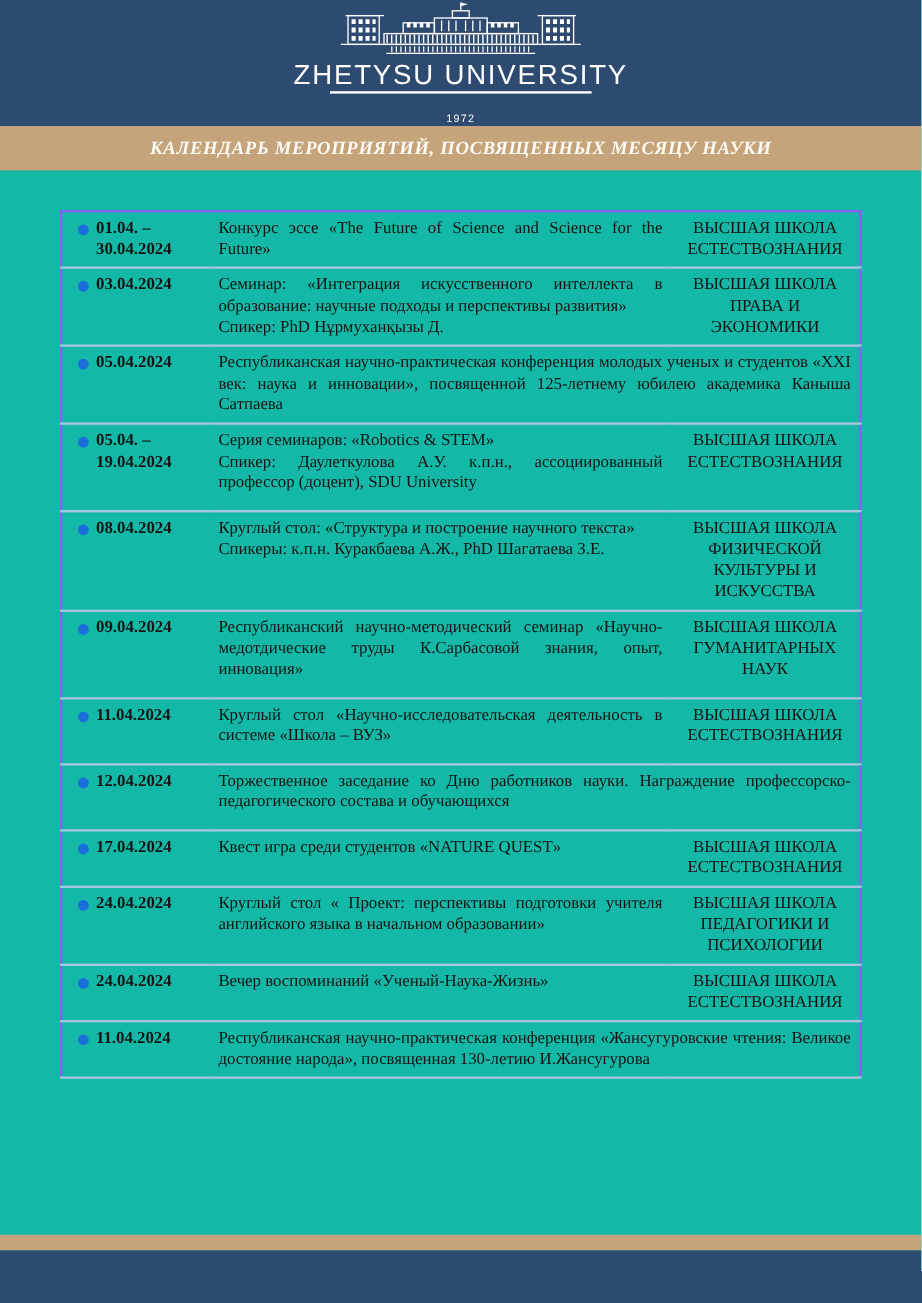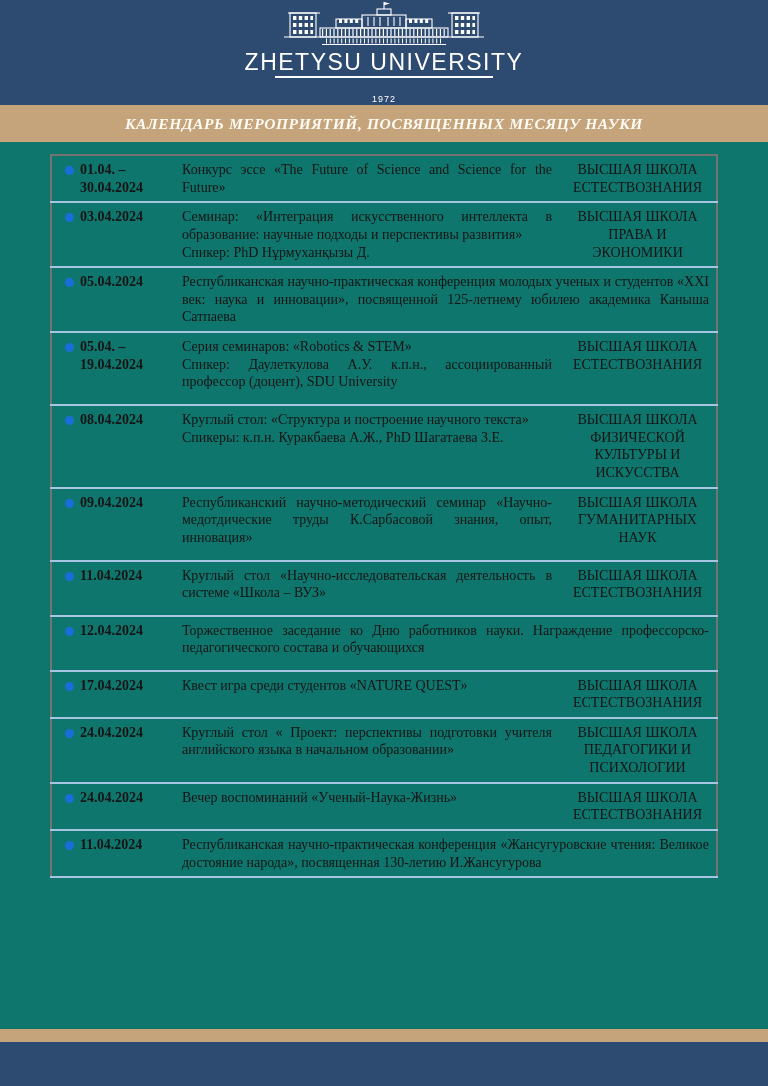--- a/index.html
+++ b/index.html
@@ -1,18 +1,18 @@
 <!DOCTYPE html>
 <html><head>
 <meta charset="utf-8">
 <style>
   * { margin:0; padding:0; box-sizing:border-box; }
   html,body { background:#ffffff; }
   .page {
-    width:768px; height:1086px; margin:0 auto; background:#0f766e;
+    width:768px; height:1086px; margin:0 auto; background:#14b8a6;
     display:flex; flex-direction:column; overflow:hidden;
     font-family:"Liberation Serif","DejaVu Serif",serif; color:#141414;
   }
   
   .masthead {
     height:105px; background:#2d4a70; flex:none;
     display:flex; align-items:center; justify-content:center;
   }
   .logo { display:flex; flex-direction:column; align-items:center; }
   .logo svg { display:block; }
@@ -31,22 +31,22 @@
     height:37px; background:#c5a47c; flex:none;
     display:flex; align-items:center; justify-content:center;font-style:italic;
   }
   .title-band span {
     color:#fdfbf3; font-weight:bold; font-size:15.5px; letter-spacing:0.6px;
     white-space:nowrap;
   }
   
   .content { flex:1 1 auto; }
   table.events {
-    width:666px; margin:12px auto 0 auto; border-collapse:collapse; table-layout:fixed;
-    border:2px solid #737373;
+    width:666px; margin:33px auto 0 auto; border-collapse:collapse; table-layout:fixed;
+    border:2px solid #8b5cf6;
   }
   table.events tr { border-bottom:2px solid #a7c4e0; }
   table.events td { vertical-align:top; font-size:14px; line-height:1.26; }
   td.date-cell { width:123px; padding:5px 4px 5px 13px; }
   .date-wrap { display:flex; gap:6px; }
   .bullet {
     flex:none; width:9px; height:9px; border-radius:50%;
     background:#1b6ed9; margin-top:5px;
   }
   .date { font-weight:bold; white-space:pre-line; }

